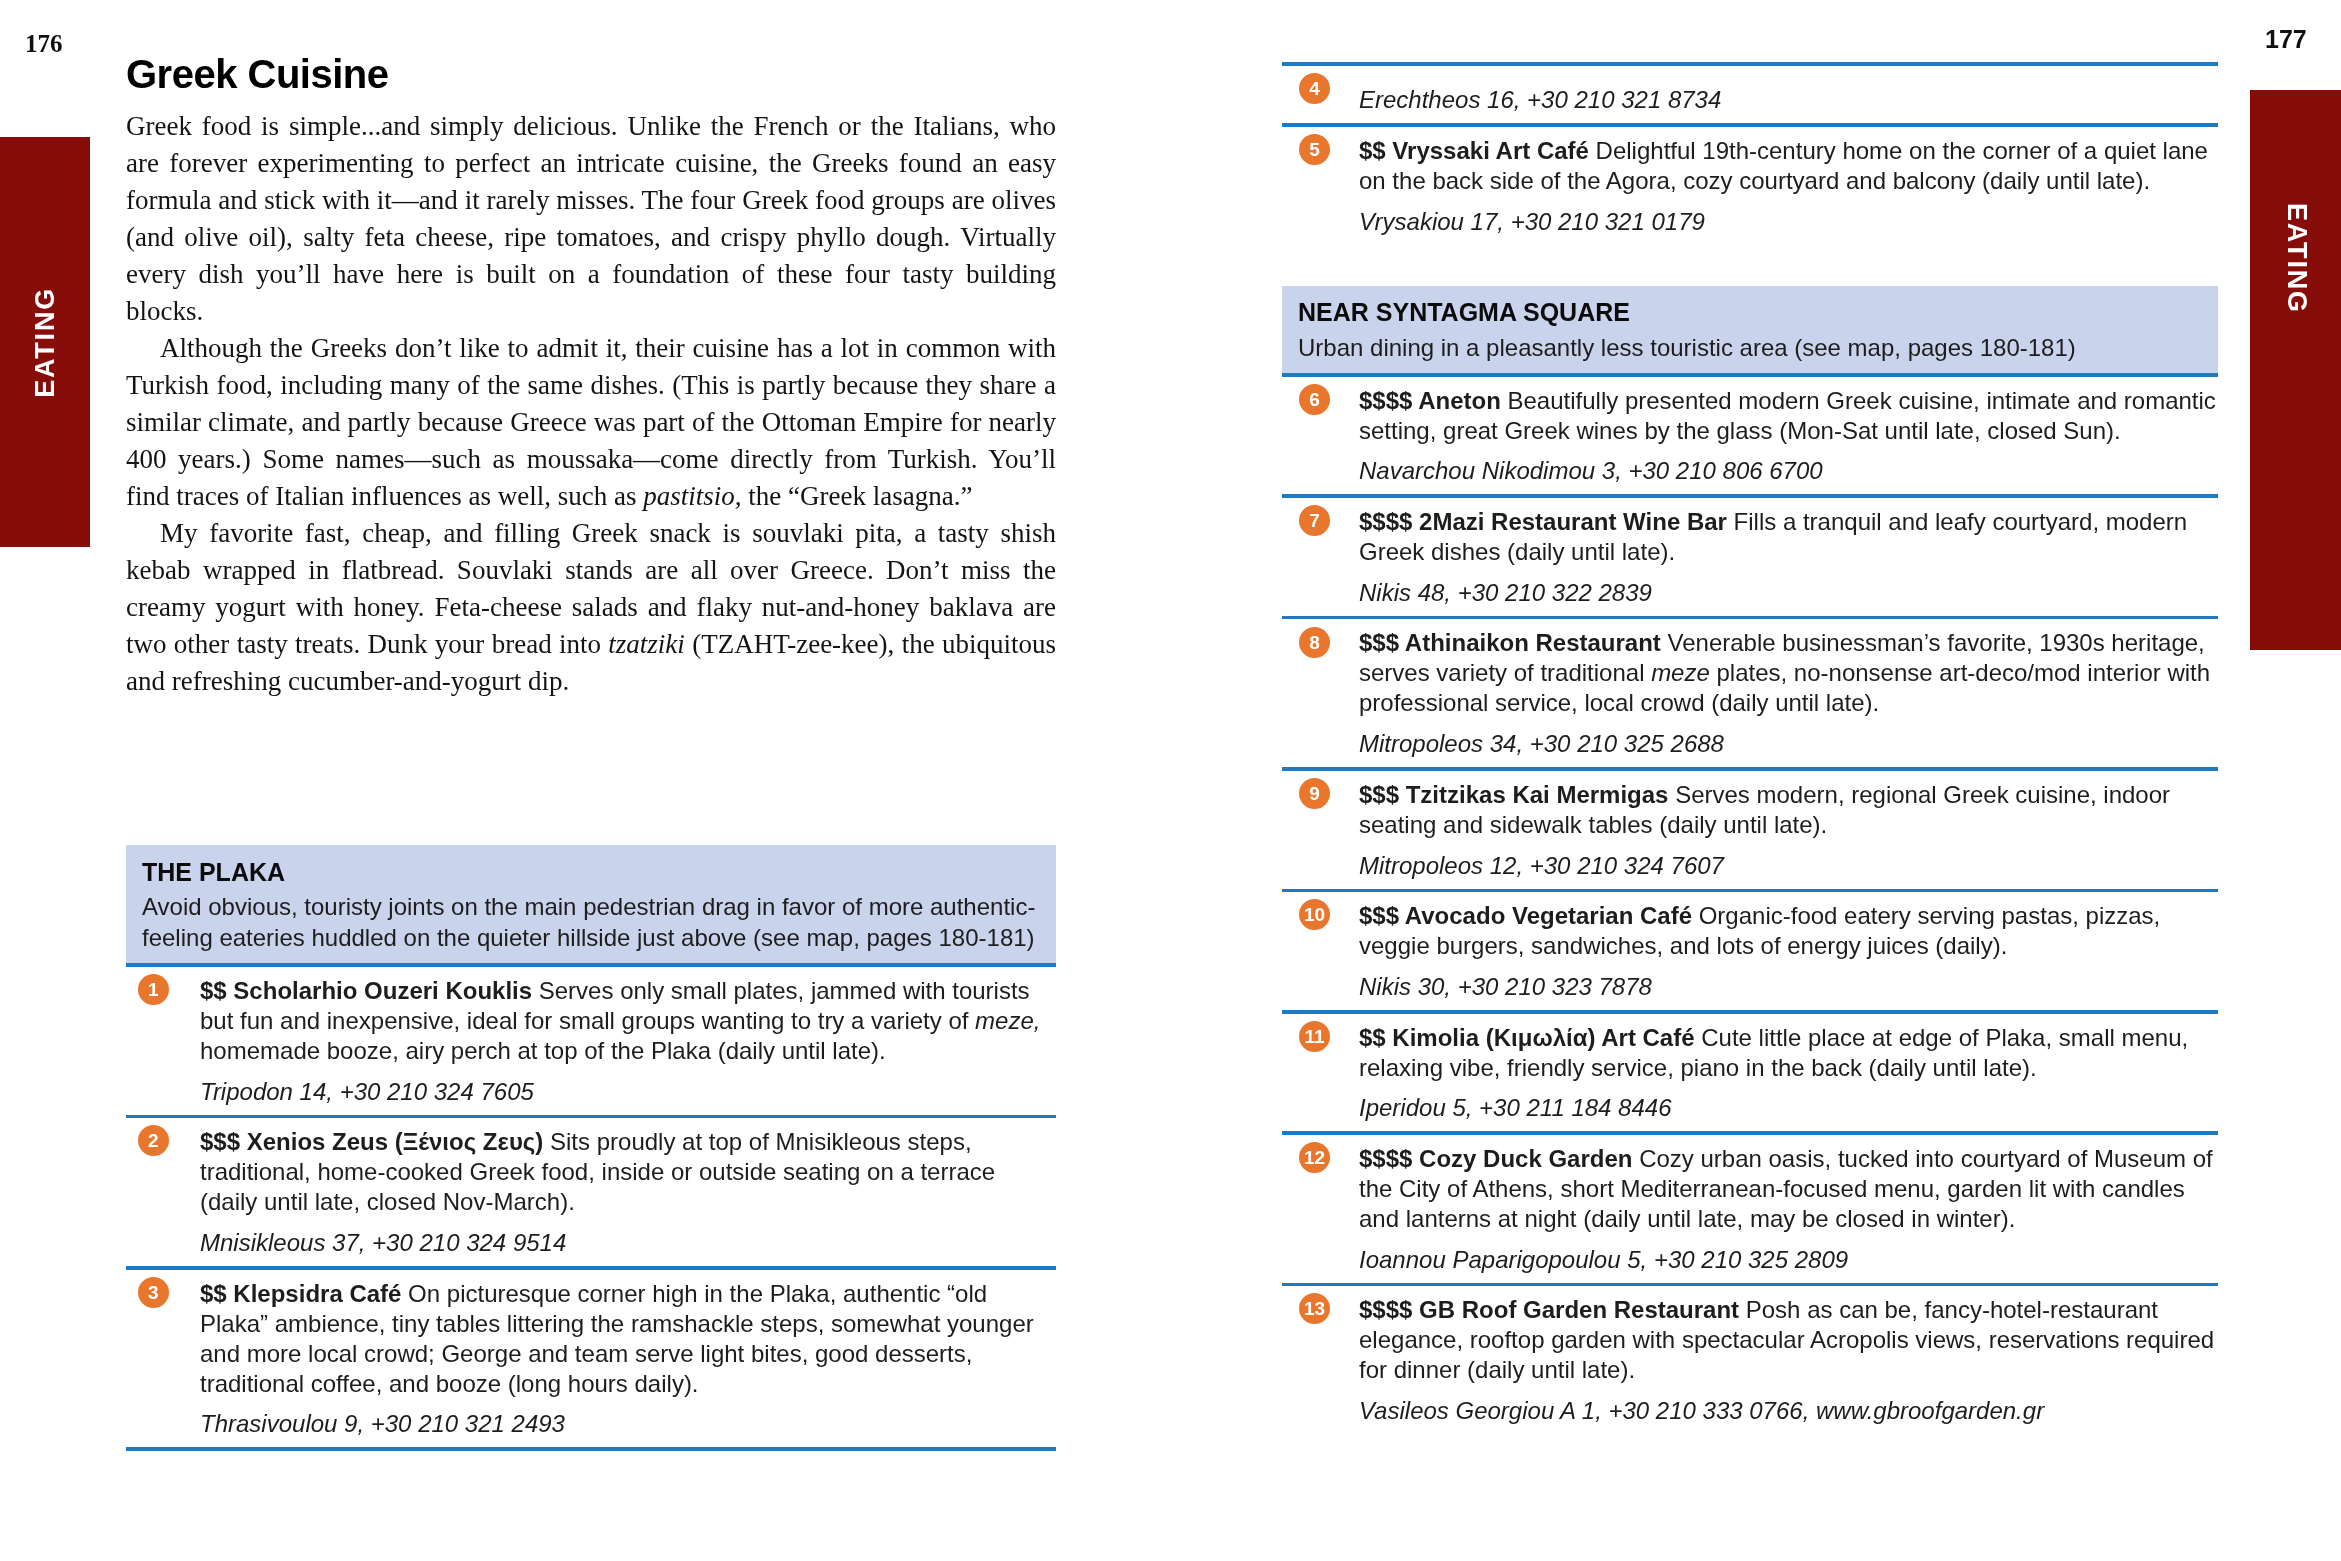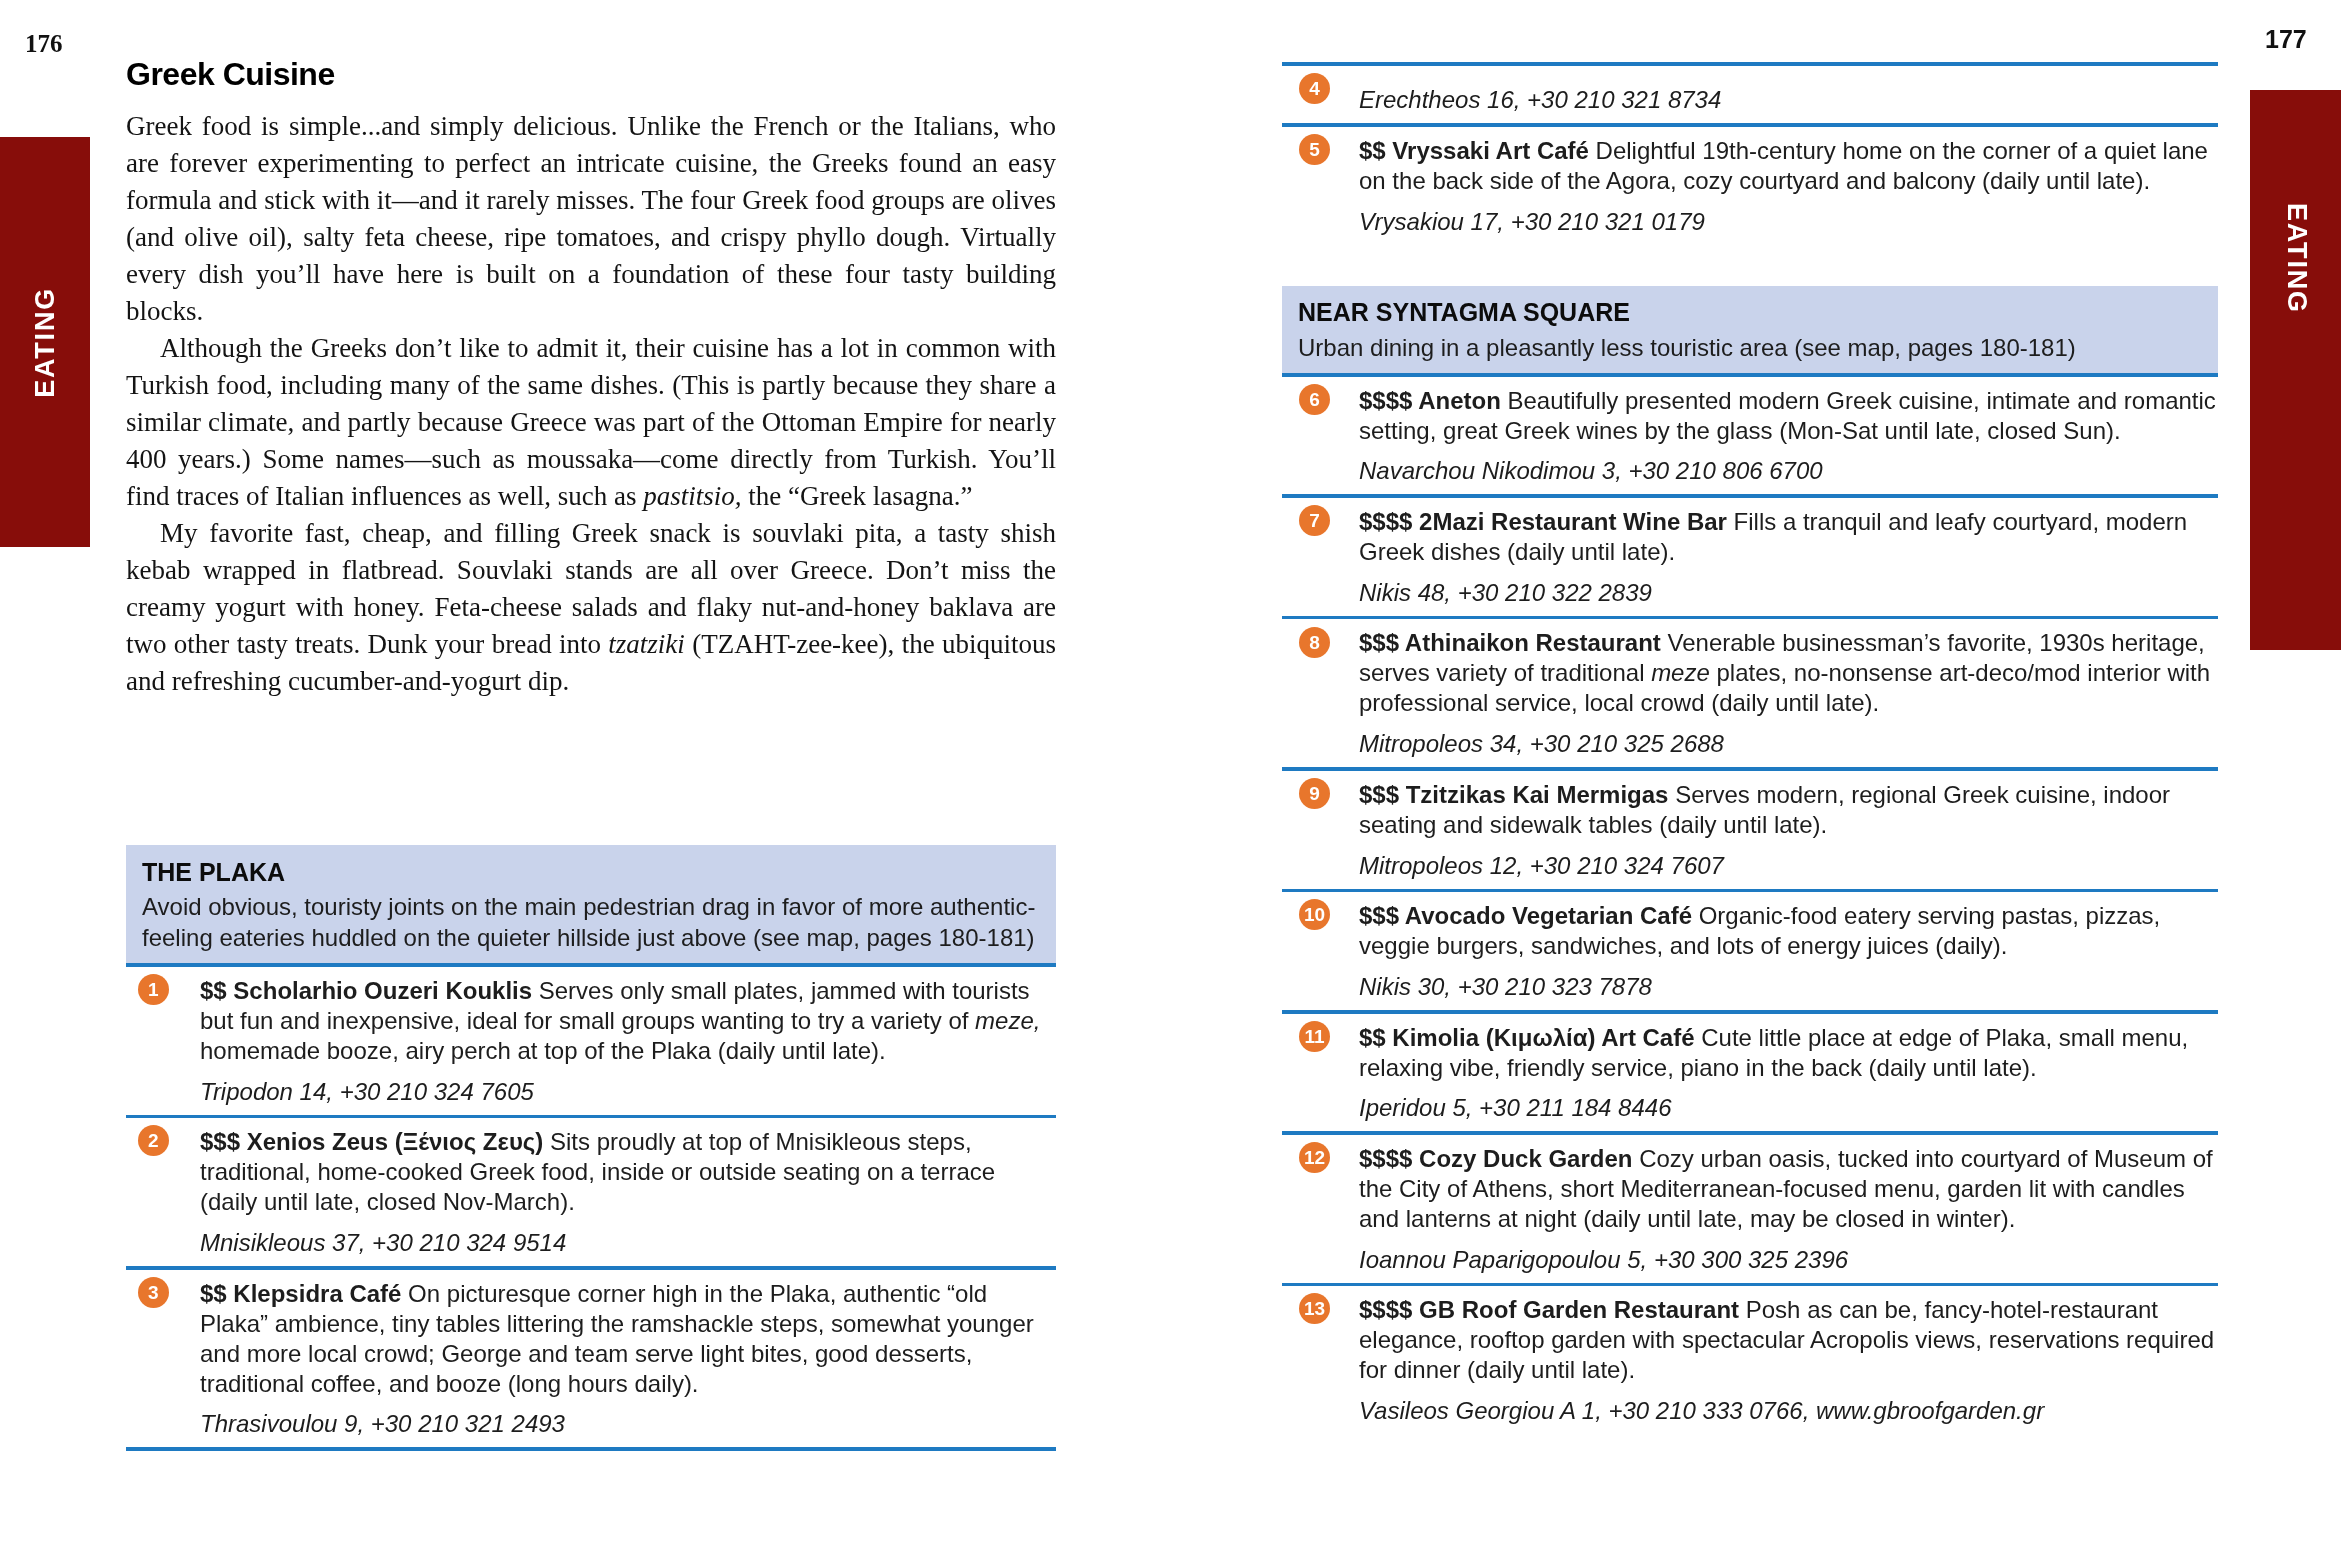--- a/index.html
+++ b/index.html
@@ -15,21 +15,21 @@
   .tab-left{left:0;top:137px;width:90px;height:410px;align-items:center;justify-content:center;}
   .tab-right{left:2250px;top:90px;width:92px;height:560px;justify-content:center;}
   .tabtext{font-weight:bold;font-size:27px;letter-spacing:1.8px;writing-mode:vertical-rl;}
   .tab-left .tabtext{transform:rotate(180deg);}
   .tab-right .tabtext{margin-top:113px;}
 
   .col{position:absolute;}
   .col-left{left:126px;top:52px;width:930px;}
   .col-right{left:1282px;top:62px;width:936px;}
 
-  h1.title{margin:0 0 10.8px 0;font-size:32px;line-height:45px;font-weight:bold;color:#000;
+  h1.title{margin:0 0 10.8px 0;font-size:40px;line-height:45px;font-weight:bold;color:#000;
     font-family:"Liberation Sans",sans-serif;letter-spacing:-0.5px;}
 
   .bodytext{max-height:755px;overflow:hidden;}
   .bodytext p{margin:0;font-family:"Liberation Serif",serif;font-size:27px;line-height:37px;
     text-align:justify;color:#141414;}
   .bodytext p.indent{text-indent:34px;}
   .i{font-style:italic;}
   .b{font-weight:bold;}
 
   .lower{position:absolute;left:0;top:793px;width:100%;}
@@ -151,21 +151,21 @@
       <div class="rule"></div>
       <div class="listing">
         <span class="badge">11</span>
         <p class="ltext"><span class="b">$$ Kimolia (Κιμωλία) Art Café </span><span>Cute little place at edge of Plaka, small menu, relaxing vibe, friendly service, piano in the back (daily until late).</span></p>
         <p class="addr">Iperidou 5, +30 211 184 8446</p>
       </div>
       <div class="rule"></div>
       <div class="listing">
         <span class="badge">12</span>
         <p class="ltext"><span class="b">$$$$ Cozy Duck Garden </span><span>Cozy urban oasis, tucked into courtyard of Museum of the City of Athens, short Mediterranean-focused menu, garden lit with candles and lanterns at night (daily until late, may be closed in winter).</span></p>
-        <p class="addr">Ioannou Paparigopoulou 5, +30 300 325 2396</p>
+        <p class="addr">Ioannou Paparigopoulou 5, +30 210 325 2809</p>
       </div>
       <div class="rule"></div>
       <div class="listing">
         <span class="badge">13</span>
         <p class="ltext"><span class="b">$$$$ GB Roof Garden Restaurant </span><span>Posh as can be, fancy-hotel-restaurant elegance, rooftop garden with spectacular Acropolis views, reservations required for dinner (daily until late).</span></p>
         <p class="addr">Vasileos Georgiou A 1, +30 210 333 0766, www.gbroofgarden.gr</p>
       </div>
     </div>
 </div>
 

